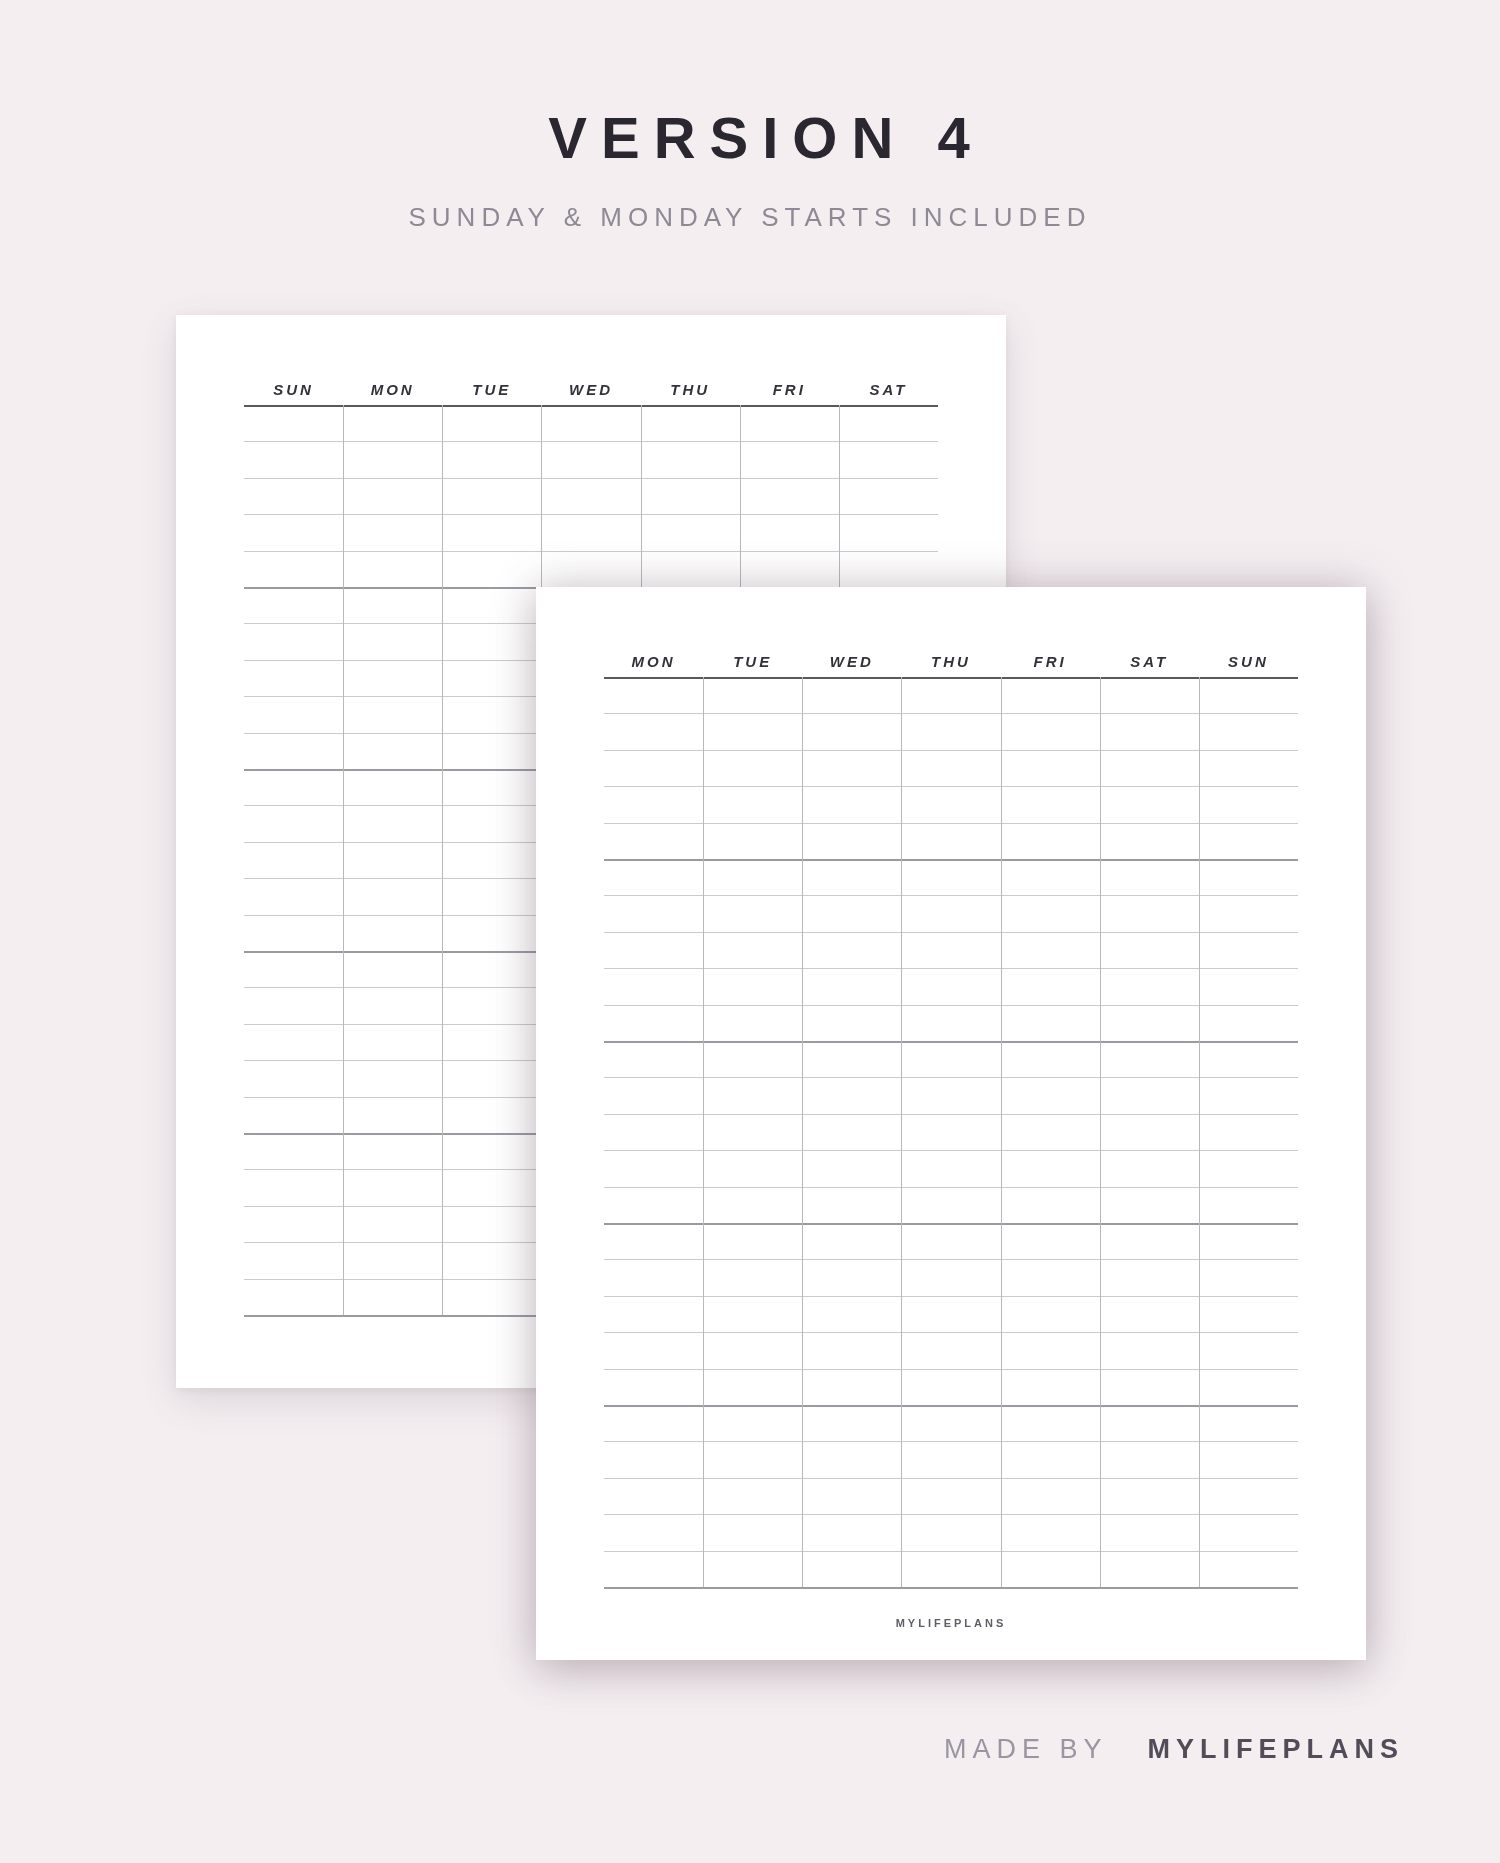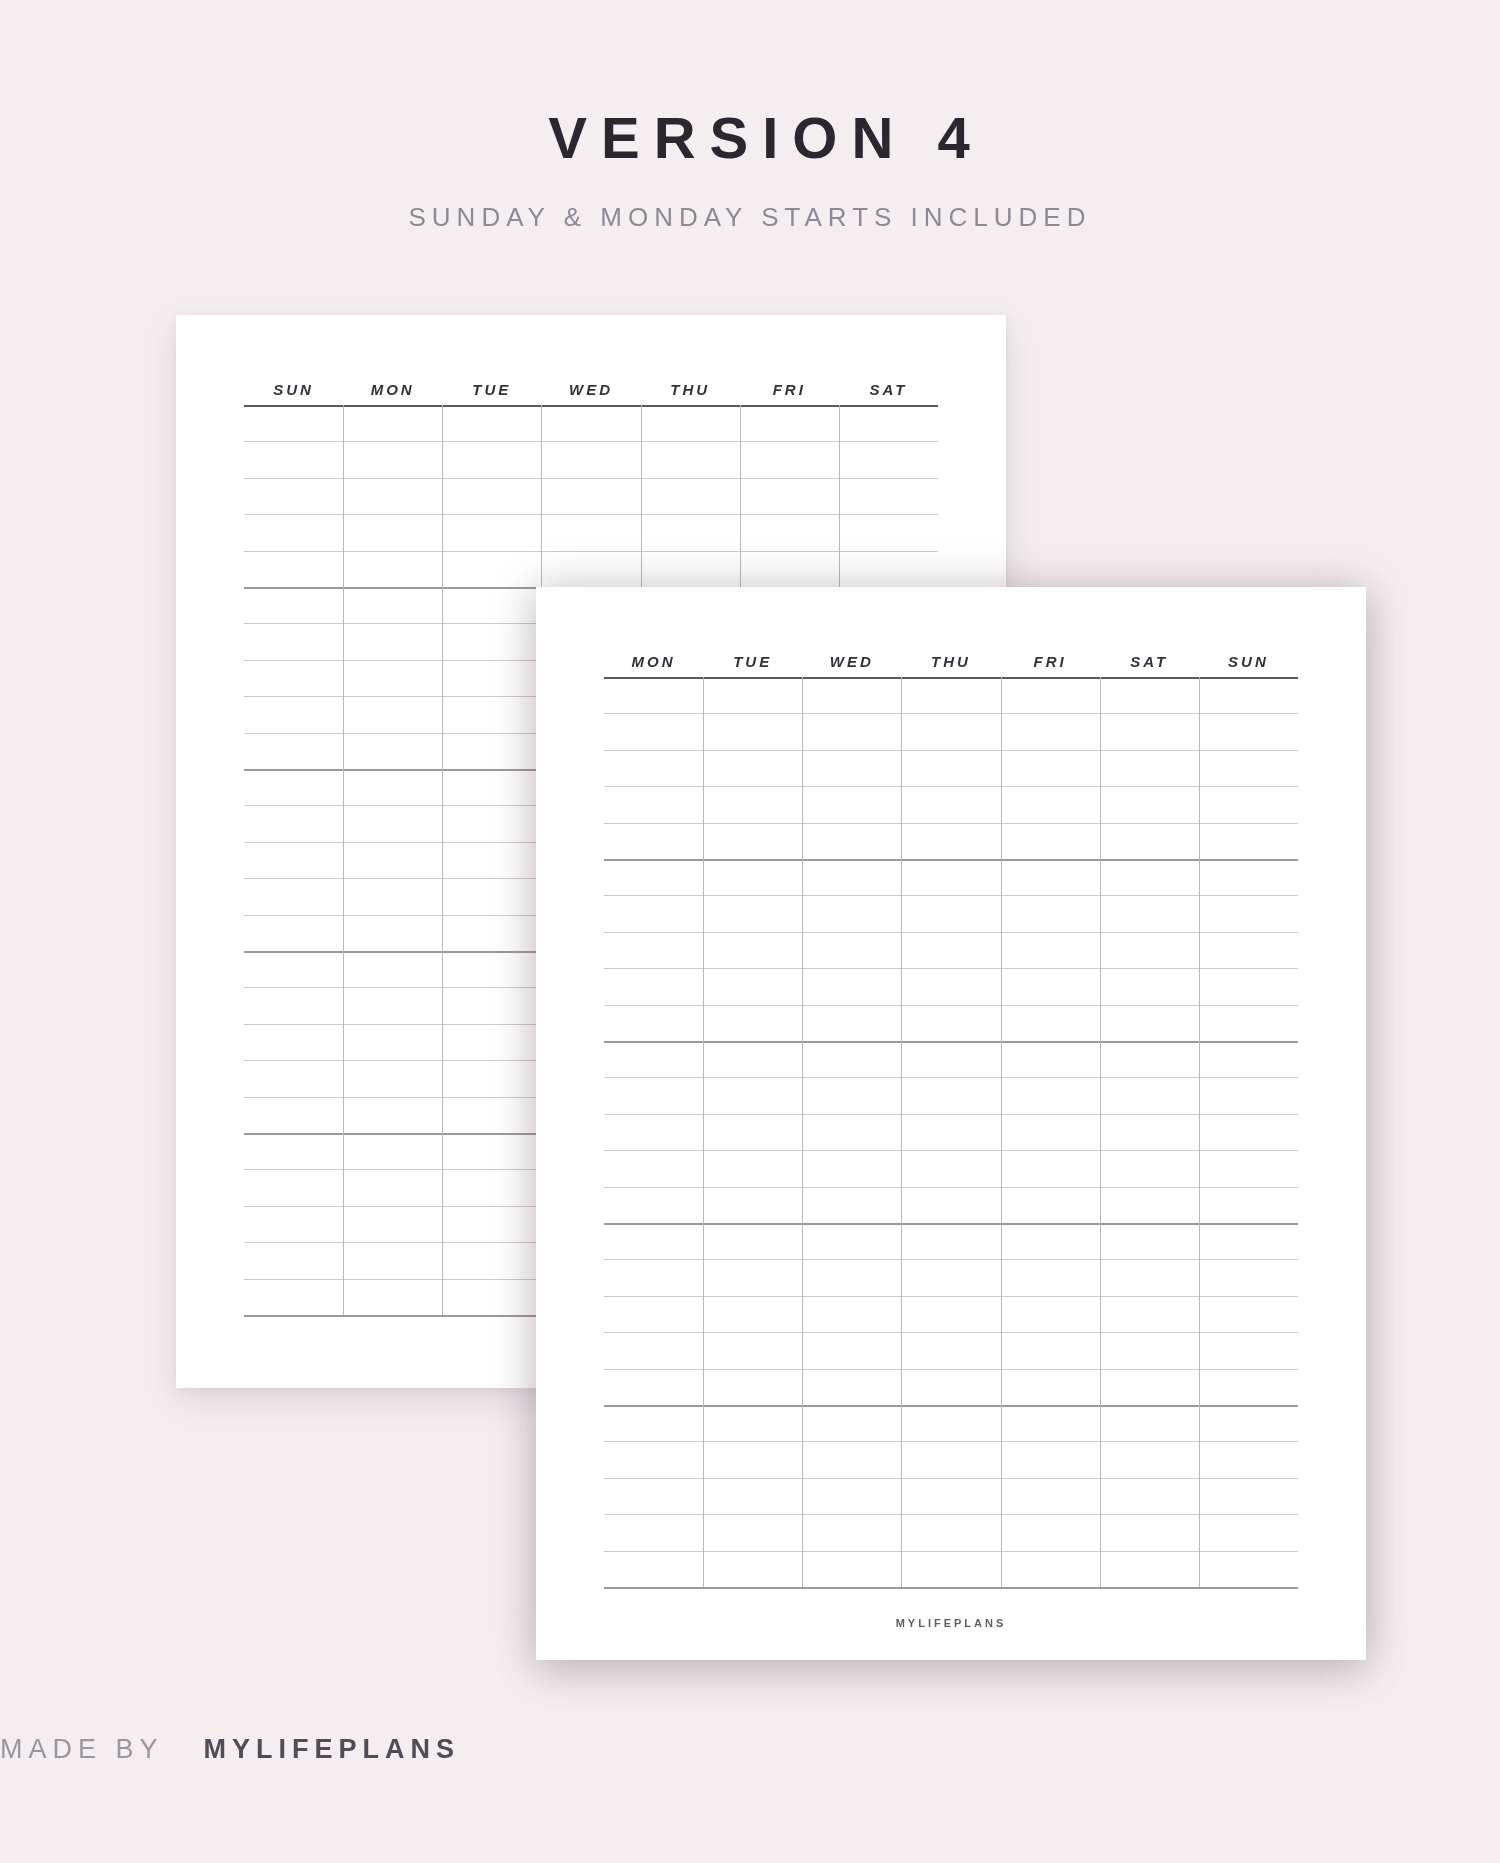--- a/index.html
+++ b/index.html
@@ -49,21 +49,21 @@
   .row-line{ position:absolute; height:1px; background:var(--thin); }
   .row-line.thick{ height:2px; background:var(--thick); }
   .col-line{ position:absolute; width:1px; background:var(--vert); }
   .sheet-brand{
     position:absolute; text-align:center;
     font-size:11px; font-weight:700; letter-spacing:3px;
     color:var(--sheetfooter);
   }
   .page-footer{
     position:absolute; left:0; top:1734px; width:1404px;
-    text-align:left; font-size:27px; letter-spacing:6px;
+    text-align:right; font-size:27px; letter-spacing:6px;
   }
   .page-footer .made-by{ color:var(--madeby); font-weight:400; }
   .page-footer .brand{ color:var(--brand); font-weight:700; letter-spacing:6px; }
 </style>
 </head>
 <body>
 
 <h1 class="page-title">VERSION 4</h1>
 <div class="page-subtitle">SUNDAY &amp; MONDAY STARTS INCLUDED</div>
 

